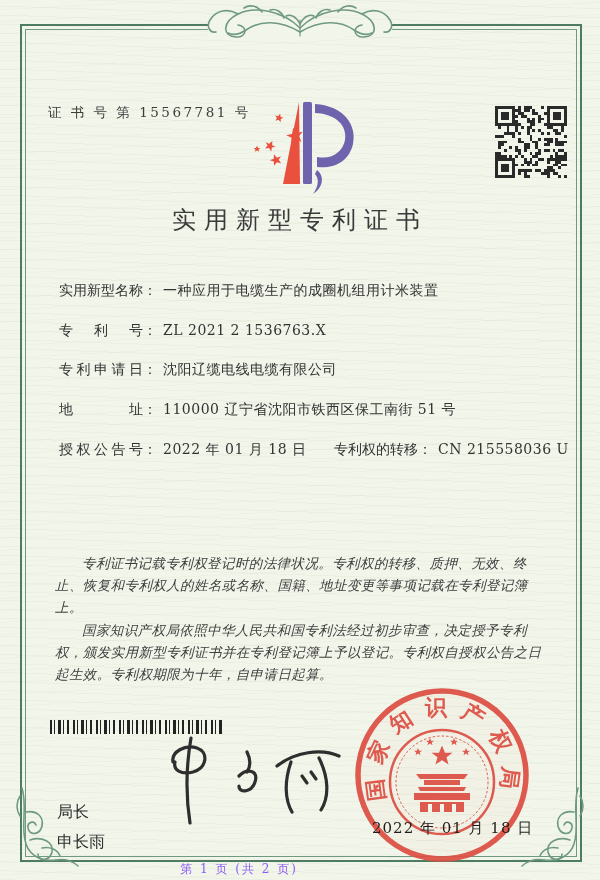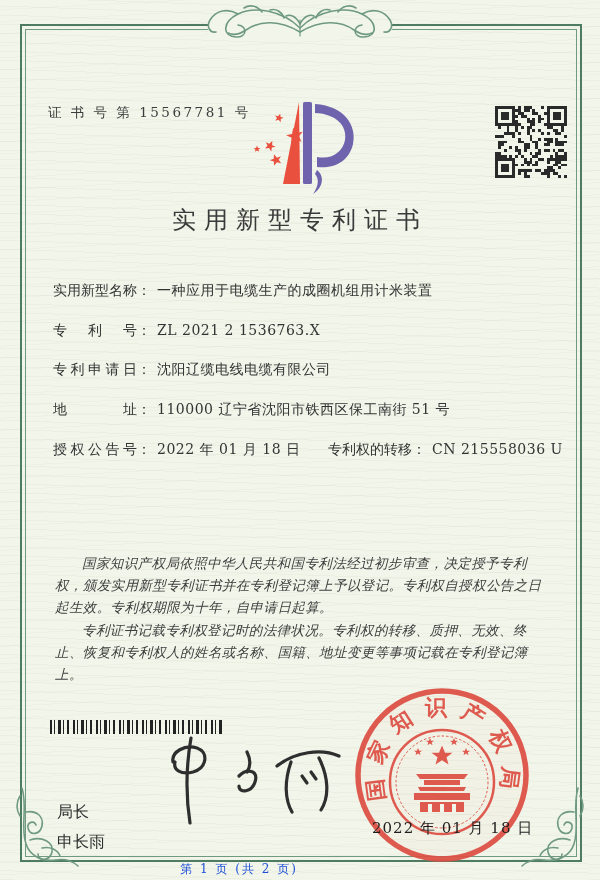--- a/index.html
+++ b/index.html
@@ -19,37 +19,37 @@
   .ornament{position:absolute;z-index:2;}
   .orn-top{left:200px;top:2px;}
   .orn-bl{left:12px;top:782px;}
   .orn-br{left:518px;top:782px;}
   .content{position:absolute;z-index:3;margin-top:28px;}
   .cert-no{left:48px;top:76px;font-size:13.5px;letter-spacing:2.5px;color:#3c3c3c;}
   .logo{left:243px;top:68px;}
   .qr{left:495px;top:78px;}
   .title{left:0;top:176px;width:600px;text-align:center;
     font-size:24px;letter-spacing:8px;color:#3a3a3a;font-weight:500;}
-  .fields{left:53px;top:254px;width:495px;font-size:14px;color:#333;}
+  .fields{left:59px;top:254px;width:495px;font-size:14px;color:#333;}
   .frow{height:39.7px;position:relative;white-space:nowrap;}
   .flabel{display:inline-block;width:84px;text-align:justify;text-align-last:justify;}
   .fcolon{margin-right:6px;}
   .fvalue{letter-spacing:0.5px;}
   .grant2{position:absolute;left:275px;top:0;}
   .paras{left:55px;top:524px;width:493px;font-size:13.5px;line-height:22px;
     color:#3e3e3e;font-style:italic;}
   .paras p{margin:0 0 1px 0;text-indent:2em;letter-spacing:0.4px;}
   .barcode{left:50px;top:692px;width:172px;height:14px;
     background:repeating-linear-gradient(90deg,#222 0 2px,transparent 2px 4px,#222 4px 5px,transparent 5px 8px,#222 8px 11px,transparent 11px 13px,#222 13px 14px,transparent 14px 17px,#222 17px 19px,transparent 19px 23px);}
   .signoff{left:57px;top:769px;font-size:16px;color:#2f2f2f;line-height:30px;}
   .signature{left:135px;top:698px;}
   .seal{left:352px;top:657px;opacity:0.93;}
   .seal-date{left:372px;top:791px;font-size:15px;color:#1d1d1d;letter-spacing:1px;z-index:4;}
   .footer{left:0;top:833px;width:478px;text-align:center;font-size:12px;
-    letter-spacing:2px;color:#1d4ed8;}
+    letter-spacing:2px;color:#8b5cf6;}
   svg{display:block;}
 </style>
 </head>
 <body>
 
 <div class="frame-outer">
   <div class="frame-inner"></div>
 </div>
 
 <div class="ornament orn-top">
@@ -426,22 +426,22 @@
     <span>
       <span class="flabel">授权公告号</span><span class="fcolon">：</span><span class="fvalue">2022 年 01 月 18 日</span>
     </span>
     <span class="grant2">
       <span class="flabel">专利权的转移</span><span class="fcolon">：</span><span class="fvalue">CN 215558036 U</span>
     </span>
   </div>
 </div>
 
 <div class="content paras">
+  <p>专利证书记载专利权登记时的法律状况。专利权的转移、质押、无效、终止、恢复和专利权人的姓名或名称、国籍、地址变更等事项记载在专利登记簿上。</p>
   <p>国家知识产权局依照中华人民共和国专利法经过初步审查，决定授予专利权，颁发实用新型专利证书并在专利登记簿上予以登记。专利权自授权公告之日起生效。专利权期限为十年，自申请日起算。</p>
-  <p>专利证书记载专利权登记时的法律状况。专利权的转移、质押、无效、终止、恢复和专利权人的姓名或名称、国籍、地址变更等事项记载在专利登记簿上。</p>
 </div>
 
 <div class="content barcode"></div>
 
 <div class="content signoff">
   <div>局长</div>
   <div>申长雨</div>
 </div>
 
 <div class="content signature">

